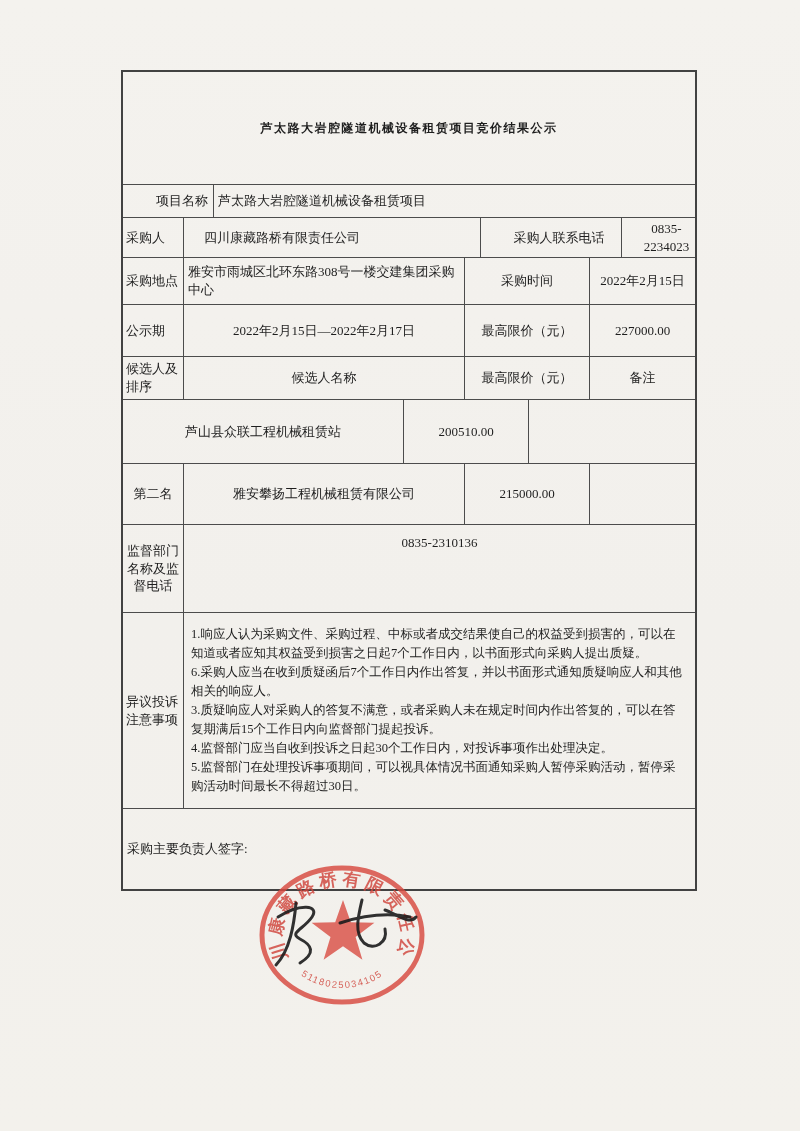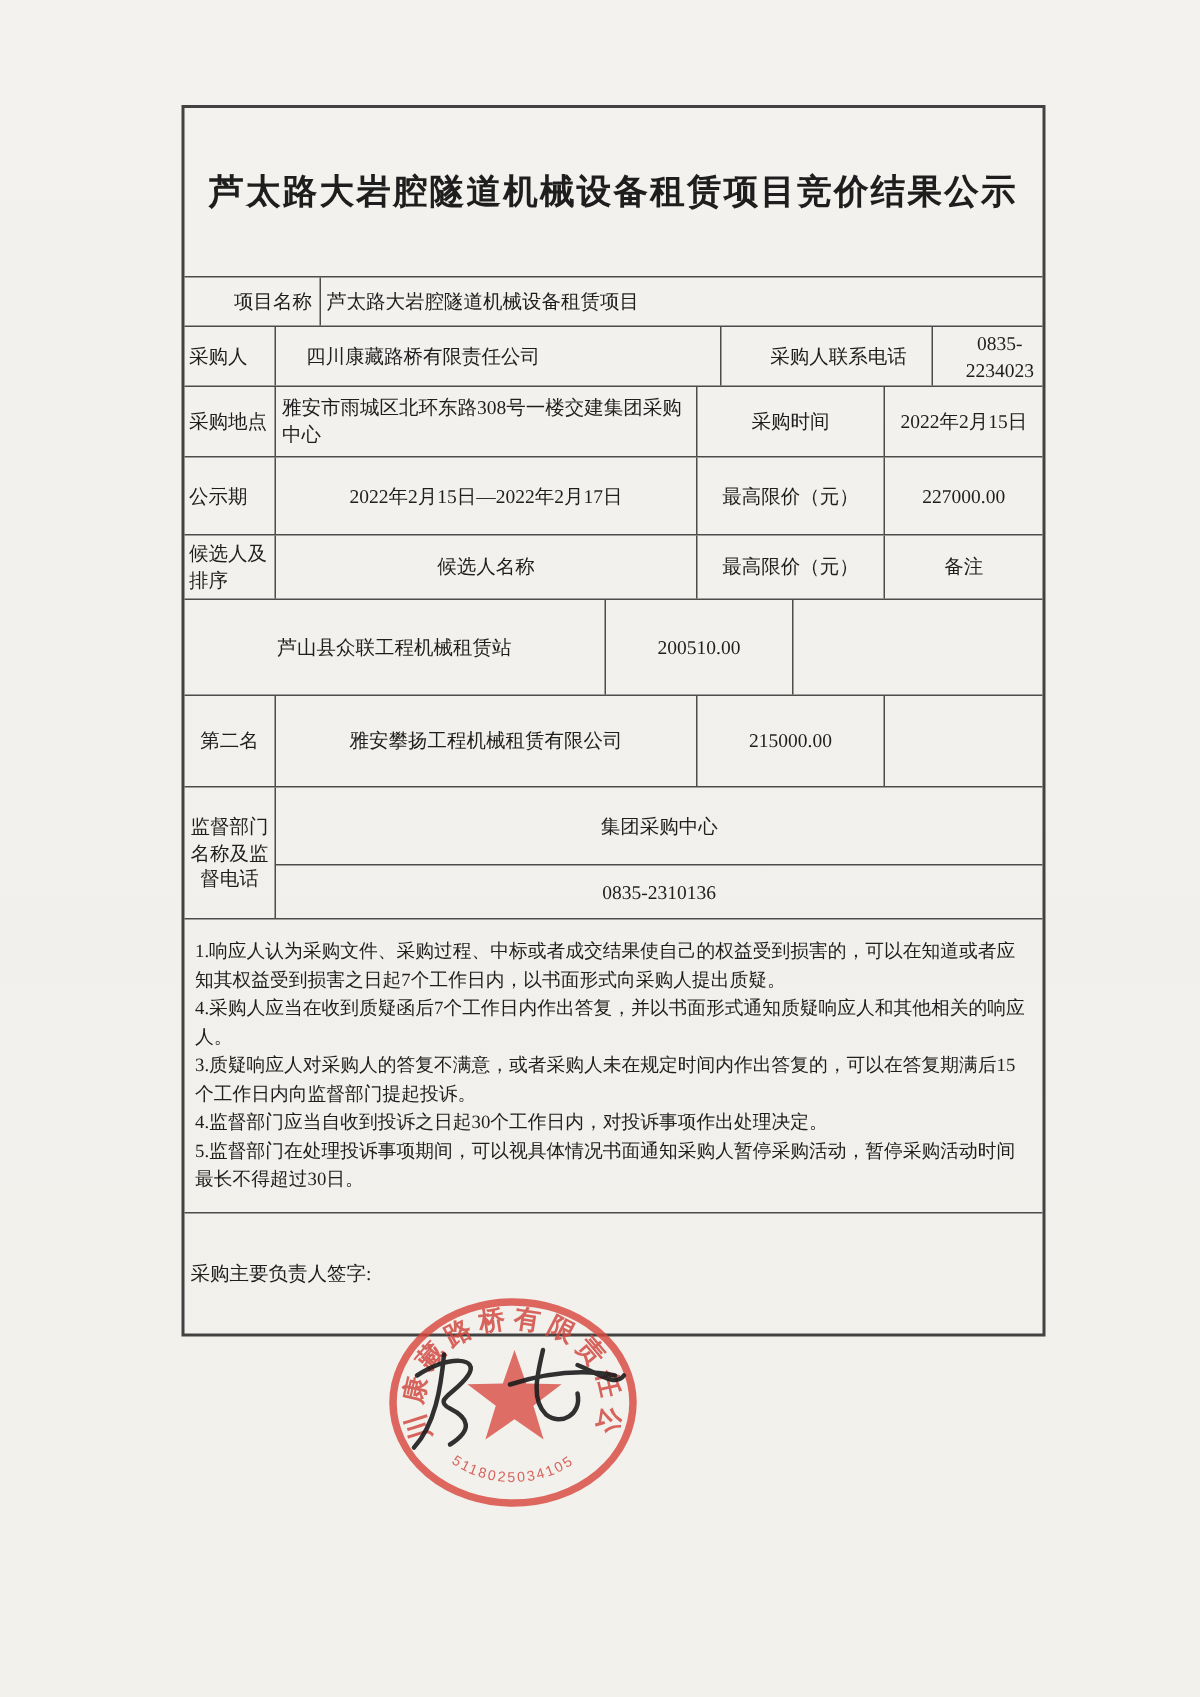--- a/index.html
+++ b/index.html
@@ -40,21 +40,21 @@
   .h-period{height:52px;}
   .h-candhead{height:43px;}
   .h-first{height:64px;}
   .h-second{height:61px;}
   .h-other{height:61px;}
   .h-supervision{height:88px;}
   .h-complaint{height:196px;}
   .h-sign{height:80px;}
   .title-cell{
     flex:1 1 auto;justify-content:center;align-items:center;text-align:center;
-    font-size:23px;font-weight:bold;letter-spacing:1.5px;border-right:none;
+    font-size:12px;font-weight:bold;letter-spacing:1.5px;border-right:none;
   }
   .label{padding-left:3px;}
   .supervision-right{flex:1 1 auto;display:flex;flex-direction:column;}
   .supervision-sub{display:flex;align-items:center;justify-content:center;text-align:center;font-size:13px;box-sizing:border-box;}
   .supervision-sub.top{height:52px;border-bottom:1px solid #4c4c4c;}
   .supervision-sub.bottom{height:35px;}
   .complaint-content{
     flex:1 1 auto;display:flex;flex-direction:column;justify-content:center;
     font-size:12.5px;line-height:1.52;padding:5px 8px 5px 7px;
   }
@@ -114,29 +114,29 @@
     <div class="cell c1 center">第二名</div>
     <div class="cell c2 center">雅安攀扬工程机械租赁有限公司</div>
     <div class="cell c3">215000.00</div>
     <div class="cell c4"></div>
   </div>
 
 
   <div class="row h-supervision">
     <div class="cell c1 center">监督部门名称及监督电话</div>
     <div class="supervision-right">
-      <div class="supervision-sub top">集团采购中心</div>
       <div class="supervision-sub bottom">0835-2310136</div>
     </div>
   </div>
 
   <div class="row h-complaint">
+    <div class="cell c1 label">异议投诉注意事项</div>
     <div class="complaint-content">
       <div>1.响应人认为采购文件、采购过程、中标或者成交结果使自己的权益受到损害的，可以在知道或者应知其权益受到损害之日起7个工作日内，以书面形式向采购人提出质疑。</div>
-      <div>4.采购人应当在收到质疑函后7个工作日内作出答复，并以书面形式通知质疑响应人和其他相关的响应人。</div>
+      <div>6.采购人应当在收到质疑函后7个工作日内作出答复，并以书面形式通知质疑响应人和其他相关的响应人。</div>
       <div>3.质疑响应人对采购人的答复不满意，或者采购人未在规定时间内作出答复的，可以在答复期满后15个工作日内向监督部门提起投诉。</div>
       <div>4.监督部门应当自收到投诉之日起30个工作日内，对投诉事项作出处理决定。</div>
       <div>5.监督部门在处理投诉事项期间，可以视具体情况书面通知采购人暂停采购活动，暂停采购活动时间最长不得超过30日。</div>
     </div>
   </div>
 
   <div class="row h-sign">
     <div class="cell sign-cell">采购主要负责人签字:</div>
   </div>
 

